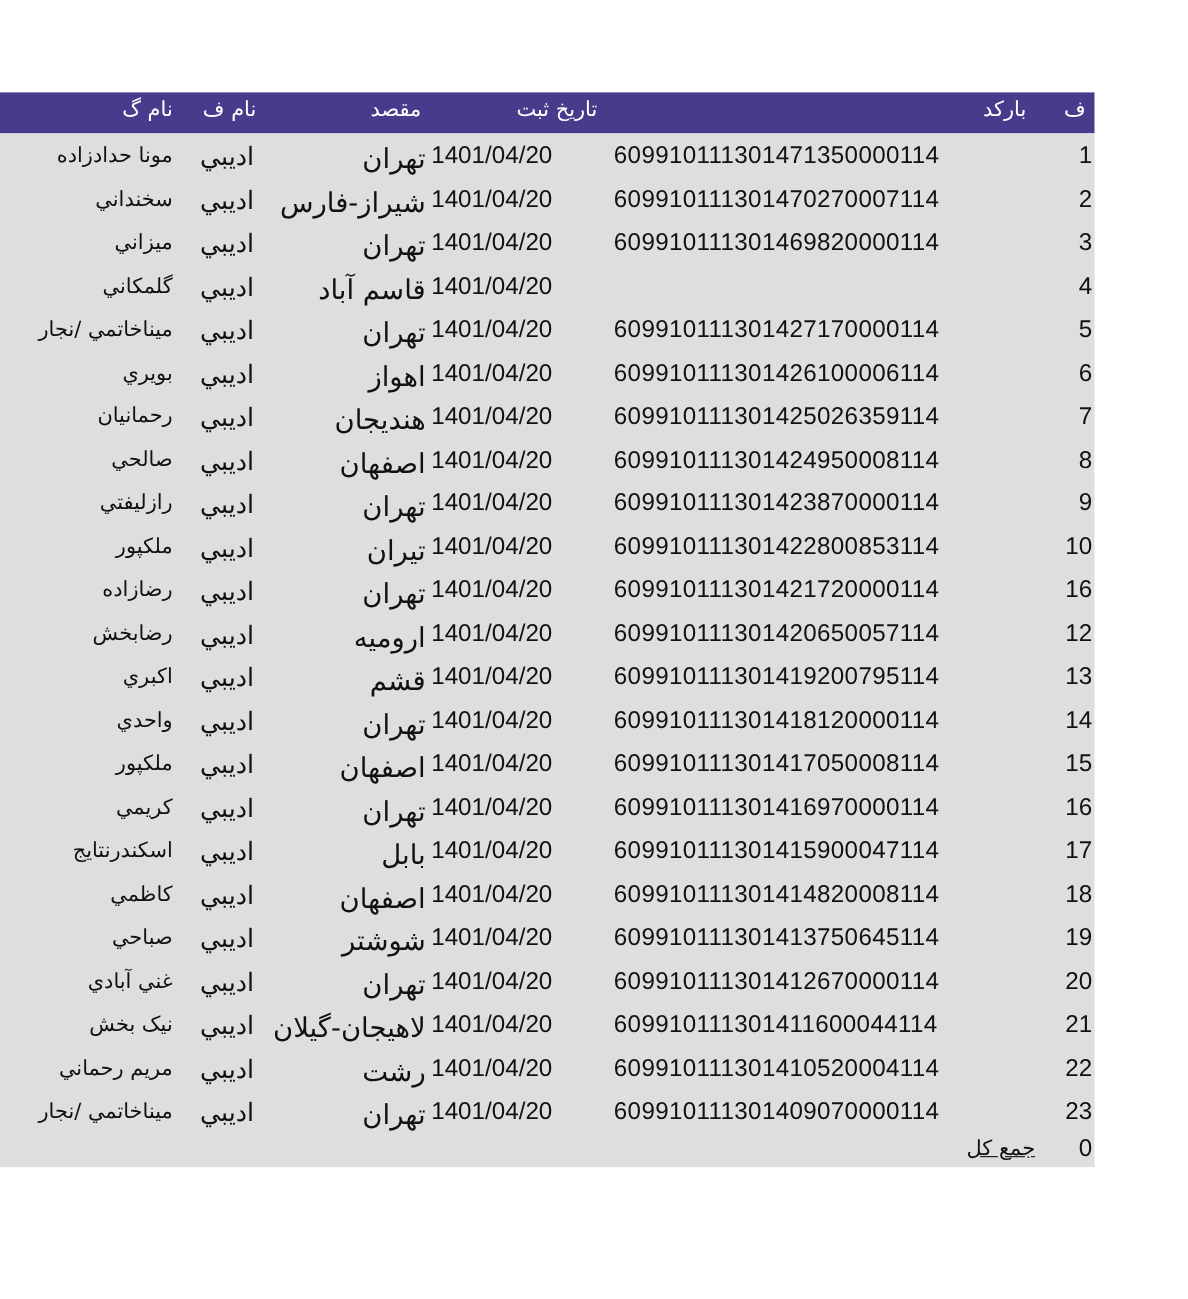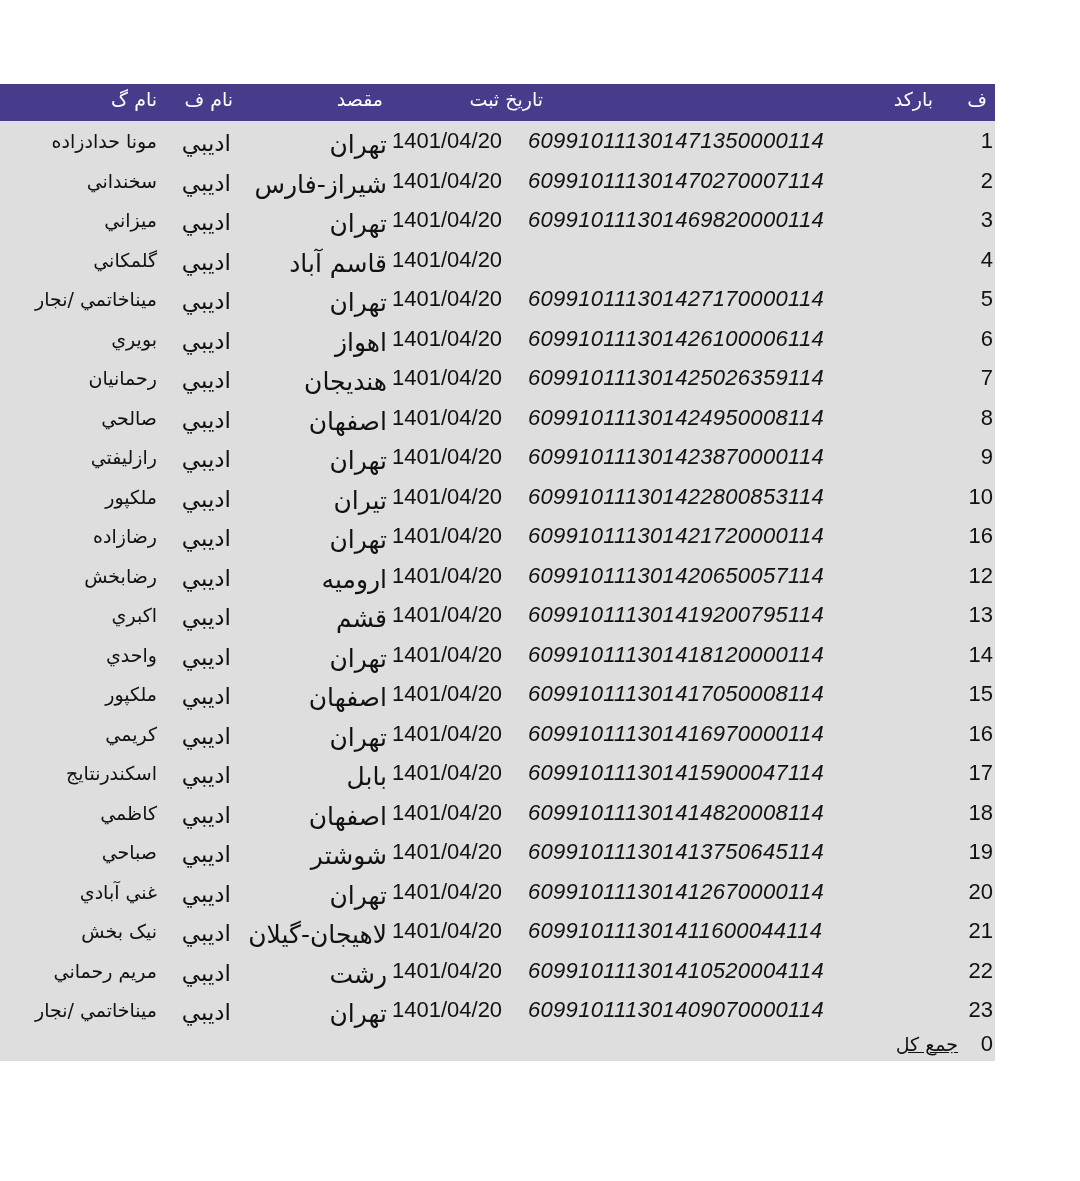--- a/index.html
+++ b/index.html
@@ -5,29 +5,29 @@
   html, body { margin: 0; padding: 0; background: #ffffff; }
   body { width: 1080px; height: 1181px; position: relative; overflow: hidden;
          font-family: "DejaVu Sans", "Liberation Sans", sans-serif; }
   .sheet { position: absolute; left: 0; top: 84px; width: 995px; }
   .header { position: relative; height: 37px; background: #473c8b; color: #ffffff; }
   .header span { position: absolute; top: 4px; font-size: 19px; white-space: nowrap; direction: rtl; }
   .body { background: #dedede; padding-top: 1px; }
   .row { position: relative; height: 39.5px; font-size: 22px; color: #111; }
   .row span { position: absolute; top: 6px; white-space: nowrap; }
   .c-idx   { right: 2px; text-align: right; font-family: "Liberation Sans", sans-serif; }
-  .c-bar   { left: 528px; font-family: "Liberation Sans", sans-serif; letter-spacing: 0.3px; font-style: italic; }
+  .c-bar   { left: 558px; font-family: "Liberation Sans", sans-serif; letter-spacing: 0.3px; }
   .c-date  { left: 392px; font-family: "Liberation Sans", sans-serif; }
   .c-dest  { right: 608px; direction: rtl; font-size: 25px; top: 8px !important; }
   .c-fn    { right: 764px; direction: rtl; font-size: 23px; top: 8px !important; }
   .c-ln    { right: 838px; direction: rtl; font-size: 19px; top: 8px !important; }
   .footer { position: relative; height: 30px; font-size: 22px; color: #111; }
   .footer span { position: absolute; top: 0; white-space: nowrap; }
   .f-zero { right: 2px; font-family: "Liberation Sans", sans-serif; }
-  .f-label { right: 37px; direction: rtl; font-size: 19px; top: 2px !important; text-decoration: underline; }
+  .f-label { right: 54px; direction: rtl; font-size: 19px; top: 2px !important; text-decoration: underline; }
 </style>
 </head>
 <body>
 
 <div class="sheet">
   <div class="header">
     <span style="right:8px">ف</span>
     <span style="right:62px">بارکد</span>
     <span style="right:452px">تاريخ ثبت</span>
     <span style="right:612px">مقصد</span>

